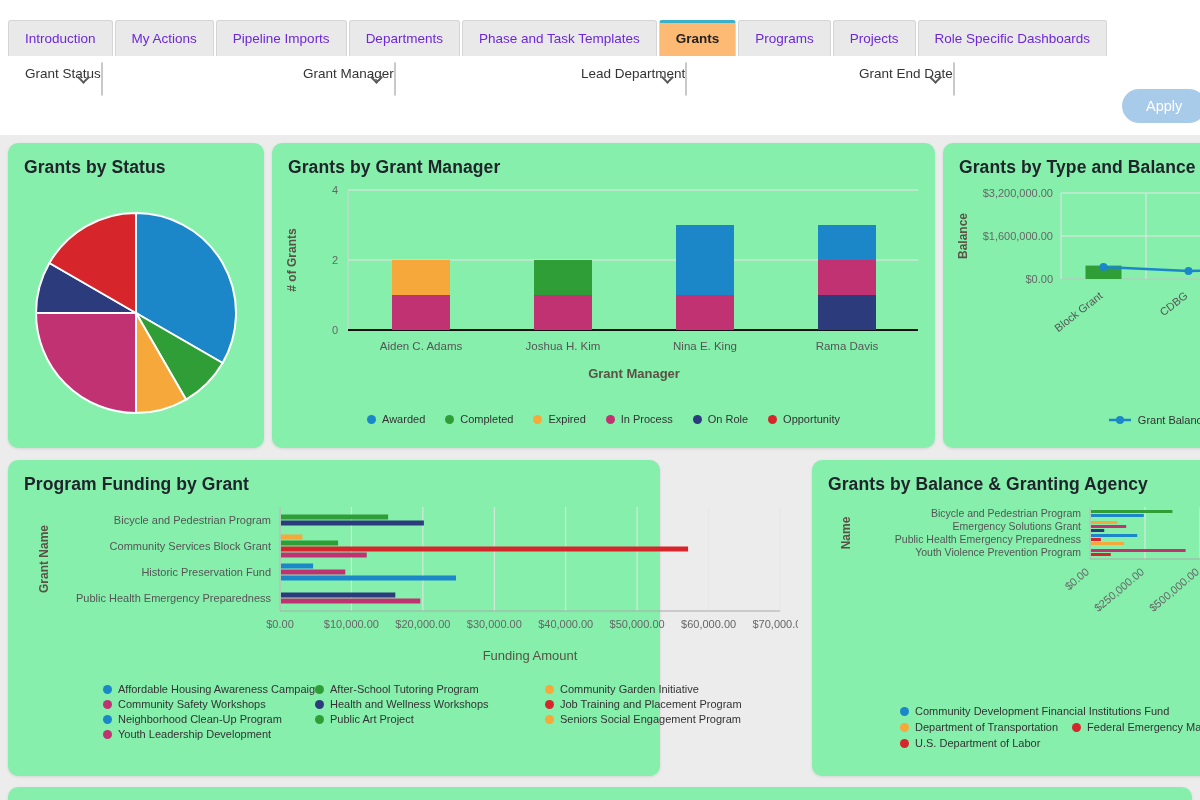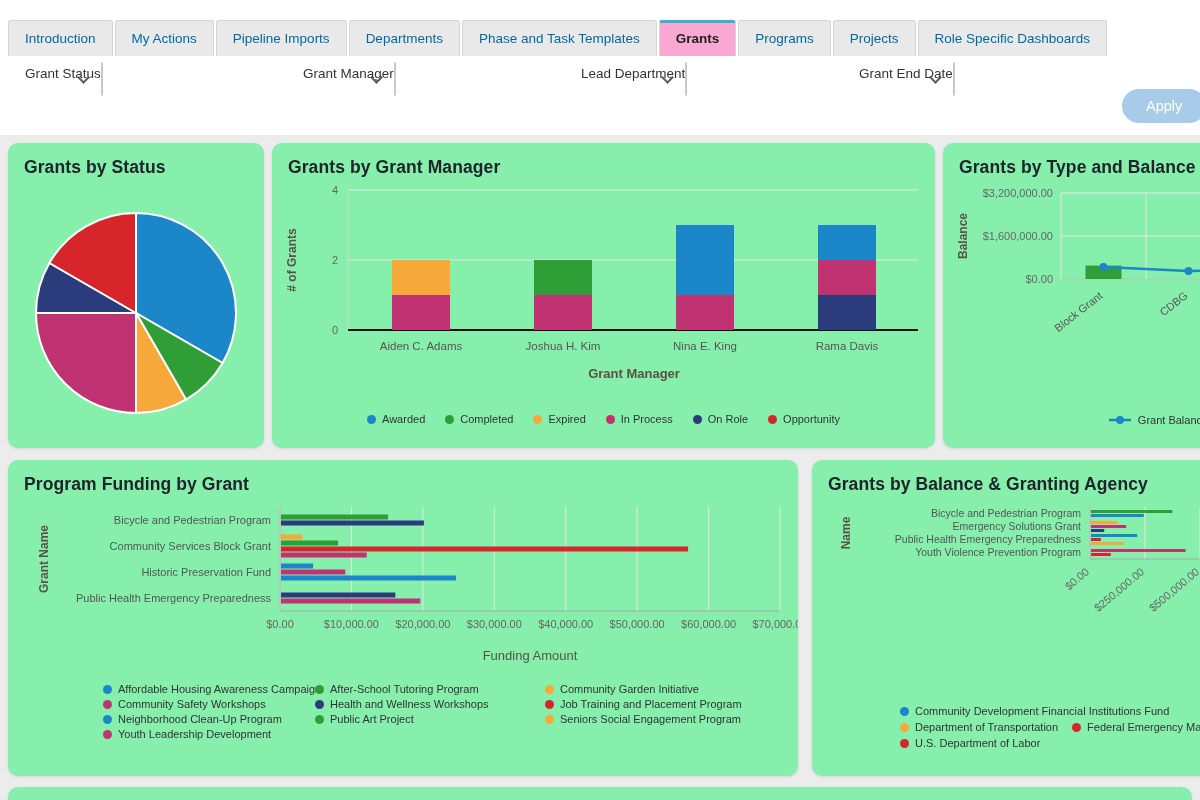--- a/index.html
+++ b/index.html
@@ -4,41 +4,41 @@
 <style>
   *{box-sizing:border-box;margin:0;padding:0}
   html,body{width:1200px;height:800px;overflow:hidden}
   body{font-family:"Liberation Sans",sans-serif;background:#ececec;color:#222}
   .screen{position:relative;width:1200px;height:800px}
 
   
   .topbar{position:absolute;top:0;left:0;width:1200px;height:135px;background:#fff}
   .tabs{display:flex;align-items:flex-end;gap:2px;padding:21px 0 0 8px;height:56px}
   .tab{background:#e9e9e9;border:1px solid #d5d5d5;border-bottom:none;border-radius:3px 3px 0 0;
-       padding:10px 16px;font-size:13.5px;color:#0369a1;white-space:nowrap;cursor:pointer}
-  .tab.active{background:#f9a8d4;font-weight:bold;border-top:3px solid #3bb0c9;padding-top:8px;color:#222}
+       padding:10px 16px;font-size:13.5px;color:#6d28d9;white-space:nowrap;cursor:pointer}
+  .tab.active{background:#fdba74;font-weight:bold;border-top:3px solid #3bb0c9;padding-top:8px;color:#222}
   .filters{display:flex;align-items:flex-start;padding:6px 0 0 23px}
   .filter-fields{display:flex;gap:28px}
   .filter-group{display:flex;flex-direction:row;width:250px}
   .filter-label{font-size:13.5px;color:#333;margin:4px 0 9px 2px}
   .select{position:relative;height:34px;border:1px solid #c9c9c9;border-radius:4px;background:#fff;cursor:pointer}
   .select-value{position:absolute;left:10px;top:8px;font-size:13px;color:#333}
   .chevron{position:absolute;right:14px;top:10px;width:9px;height:9px;
            border-right:2px solid #5a5a5a;border-bottom:2px solid #5a5a5a;transform:rotate(45deg)}
   .apply-btn{margin-left:15px;margin-top:27px;height:34px;padding:0 24px;background:#a9cbea;color:#fff;
              border:none;border-radius:17px;font-size:14.5px;font-family:"Liberation Sans",sans-serif;cursor:pointer}
 
   
   .dashboard{position:absolute;top:135px;left:0;width:1200px;height:665px}
   .card{position:absolute;background:#86efac;border-radius:10px;box-shadow:0 1px 3px rgba(0,0,0,.10)}
   .card-title{font-size:17.5px;font-weight:700;color:#20242b;margin:14px 16px 2px;letter-spacing:.1px}
   .card-status{left:8px;top:8px;width:256px;height:305px}
   .card-manager{left:272px;top:8px;width:663px;height:305px}
   .card-type{left:943px;top:8px;width:430px;height:305px}
-  .card-funding{left:8px;top:325px;width:790px;height:316px}
+  .card-funding{left:8px;top:325px;width:652px;height:316px}
   .card-agency{left:812px;top:325px;width:560px;height:316px}
   .card-bottom{left:8px;top:652px;width:1184px;height:30px;border-radius:10px 10px 0 0}
 
   #pie-chart{margin-top:8px}
   #chart-manager{margin-top:2px;padding-left:6px}
   #chart-type{margin-top:2px}
   #chart-funding{margin-top:4px}
   #chart-agency{margin-top:4px}
 
   svg text{font-family:"Liberation Sans",sans-serif}

